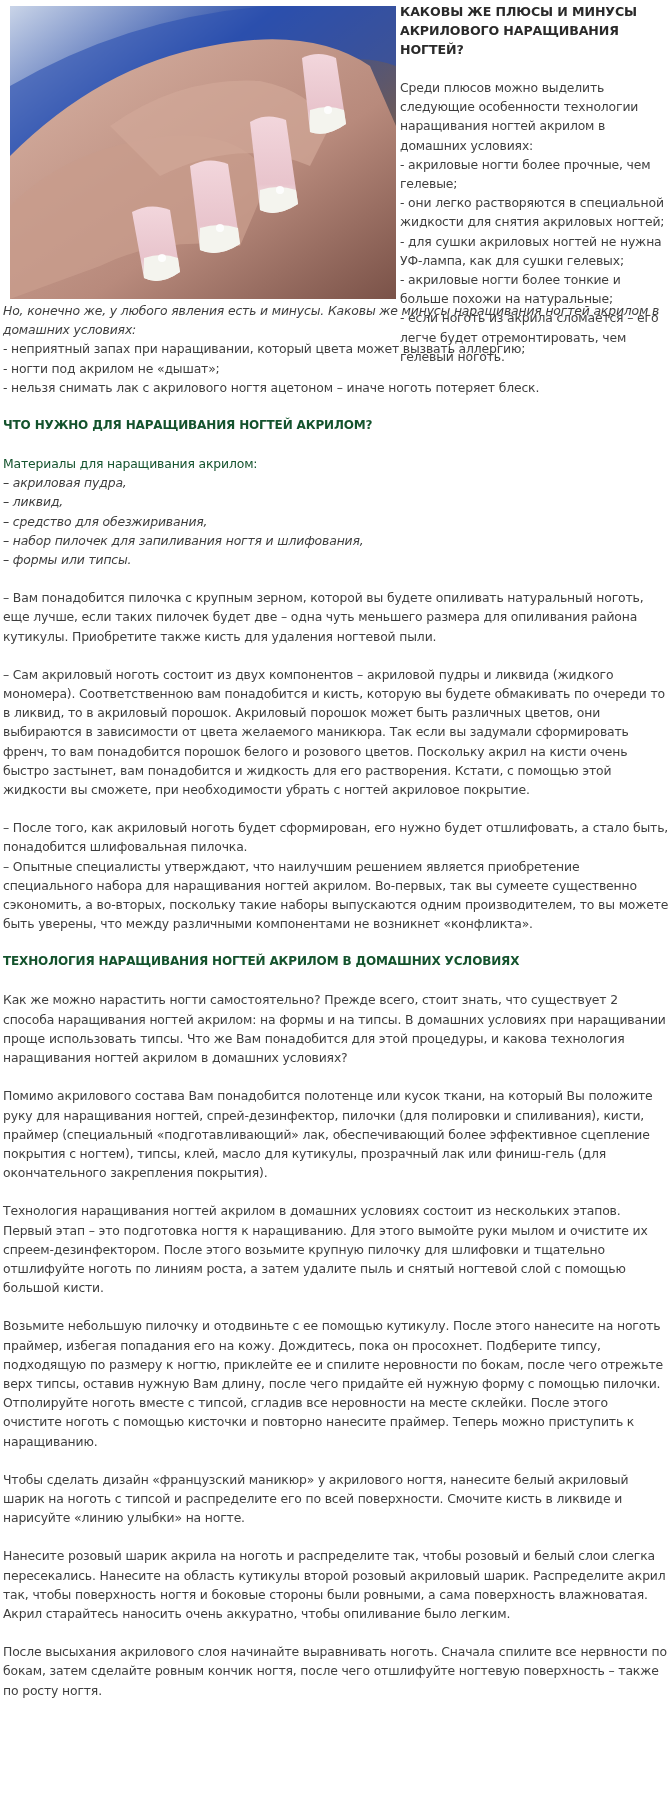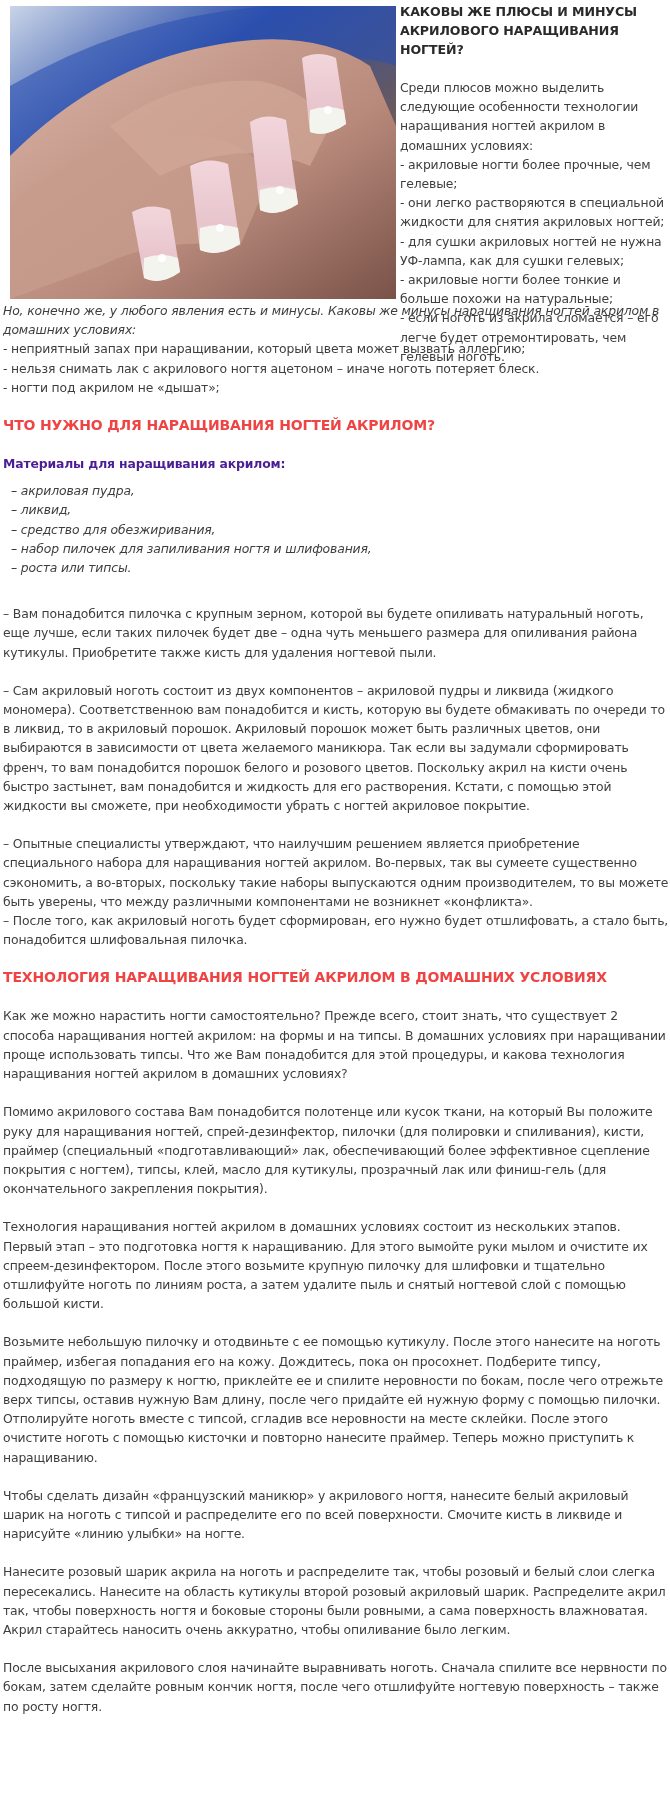--- a/index.html
+++ b/index.html
@@ -20,24 +20,24 @@
     overflow: hidden; background: #2a1e1e;
   }
   .intro-col { position: absolute; left: 397px; top: 2px; width: 272px; }
   h2.title {
     margin: 0; font-size: 12.6px; font-weight: bold; color: #2a2a2a;
     line-height: 19px; letter-spacing: -0.1px;
   }
   .p { margin: 0; white-space: normal; }
   .gap { height: 19px; }
   .section-h {
-    margin: 0; font-weight: bold; font-size: 14px; color: #ef4444; line-height: 19px;
+    margin: 0; font-weight: bold; font-size: 12px; color: #14532d; line-height: 19px;
   }
-  .mat-h { font-weight: bold; color: #4c1d95; }
-  .mat-list { margin: 8px; padding: 0; list-style: none; font-style: italic; }
+  .mat-h { font-weight: normal; color: #14532d; }
+  .mat-list { margin: 0; padding: 0; list-style: none; font-style: italic; }
   .mat-list li { margin: 0; }
   .flow { padding-left: 0; width: 666px; }
 </style>
 </head>
 <body>
 
 <div class="page">
 
   <div class="top">
     <div class="photo">
@@ -92,41 +92,41 @@
       <p class="p">- они легко растворяются в специальной жидкости для снятия акриловых ногтей;</p>
       <p class="p">- для сушки акриловых ногтей не нужна УФ-лампа, как для сушки гелевых;</p>
       <p class="p">- акриловые ногти более тонкие и больше похожи на натуральные;</p>
       <p class="p">- если ноготь из акрила сломается – его легче будет отремонтировать, чем гелевый ноготь.</p>
     </div>
   </div>
 
   <div class="flow">
     <p class="p" style="margin-top:-16px;font-style:italic;">Но, конечно же, у любого явления есть и минусы. Каковы же минусы наращивания ногтей акрилом в домашних условиях:</p>
     <p class="p">- неприятный запах при наращивании, который цвета может вызвать аллергию;</p>
+    <p class="p">- ногти под акрилом не «дышат»;</p>
     <p class="p">- нельзя снимать лак с акрилового ногтя ацетоном – иначе ноготь потеряет блеск.</p>
-    <p class="p">- ногти под акрилом не «дышат»;</p>
     <div class="gap"></div>
 
     <h3 class="section-h">ЧТО НУЖНО ДЛЯ НАРАЩИВАНИЯ НОГТЕЙ АКРИЛОМ?</h3>
     <div class="gap"></div>
     <p class="p mat-h">Материалы для наращивания акрилом:</p>
     <ul class="mat-list">
       <li>– акриловая пудра,</li>
       <li>– ликвид,</li>
       <li>– средство для обезжиривания,</li>
       <li>– набор пилочек для запиливания ногтя и шлифования,</li>
-      <li>– роста или типсы.</li>
+      <li>– формы или типсы.</li>
     </ul>
     <div class="gap"></div>
     <p class="p">– Вам понадобится пилочка с крупным зерном, которой вы будете опиливать натуральный ноготь, еще лучше, если таких пилочек будет две – одна чуть меньшего размера для опиливания района кутикулы. Приобретите также кисть для удаления ногтевой пыли.</p>
     <div class="gap"></div>
     <p class="p">– Сам акриловый ноготь состоит из двух компонентов – акриловой пудры и ликвида (жидкого мономера). Соответственною вам понадобится и кисть, которую вы будете обмакивать по очереди то в ликвид, то в акриловый порошок. Акриловый порошок может быть различных цветов, они выбираются в зависимости от цвета желаемого маникюра. Так если вы задумали сформировать френч, то вам понадобится порошок белого и розового цветов. Поскольку акрил на кисти очень быстро застынет, вам понадобится и жидкость для его растворения. Кстати, с помощью этой жидкости вы сможете, при необходимости убрать с ногтей акриловое покрытие.</p>
     <div class="gap"></div>
+    <p class="p">– После того, как акриловый ноготь будет сформирован, его нужно будет отшлифовать, а стало быть, понадобится шлифовальная пилочка.</p>
     <p class="p">– Опытные специалисты утверждают, что наилучшим решением является приобретение специального набора для наращивания ногтей акрилом. Во-первых, так вы сумеете существенно сэкономить, а во-вторых, поскольку такие наборы выпускаются одним производителем, то вы можете быть уверены, что между различными компонентами не возникнет «конфликта».</p>
-    <p class="p">– После того, как акриловый ноготь будет сформирован, его нужно будет отшлифовать, а стало быть, понадобится шлифовальная пилочка.</p>
     <div class="gap"></div>
 
     <h3 class="section-h">ТЕХНОЛОГИЯ НАРАЩИВАНИЯ НОГТЕЙ АКРИЛОМ В ДОМАШНИХ УСЛОВИЯХ</h3>
     <div class="gap"></div>
     <p class="p">Как же можно нарастить ногти самостоятельно? Прежде всего, стоит знать, что существует 2 способа наращивания ногтей акрилом: на формы и на типсы. В домашних условиях при наращивании проще использовать типсы. Что же Вам понадобится для этой процедуры, и какова технология наращивания ногтей акрилом в домашних условиях?</p>
     <div class="gap"></div>
     <p class="p">Помимо акрилового состава Вам понадобится полотенце или кусок ткани, на который Вы положите руку для наращивания ногтей, спрей-дезинфектор, пилочки (для полировки и спиливания), кисти, праймер (специальный «подготавливающий» лак, обеспечивающий более эффективное сцепление покрытия с ногтем), типсы, клей, масло для кутикулы, прозрачный лак или финиш-гель (для окончательного закрепления покрытия).</p>
     <div class="gap"></div>
     <p class="p">Технология наращивания ногтей акрилом в домашних условиях состоит из нескольких этапов. Первый этап – это подготовка ногтя к наращиванию. Для этого вымойте руки мылом и очистите их спреем-дезинфектором. После этого возьмите крупную пилочку для шлифовки и тщательно отшлифуйте ноготь по линиям роста, а затем удалите пыль и снятый ногтевой слой с помощью большой кисти.</p>
     <div class="gap"></div>

